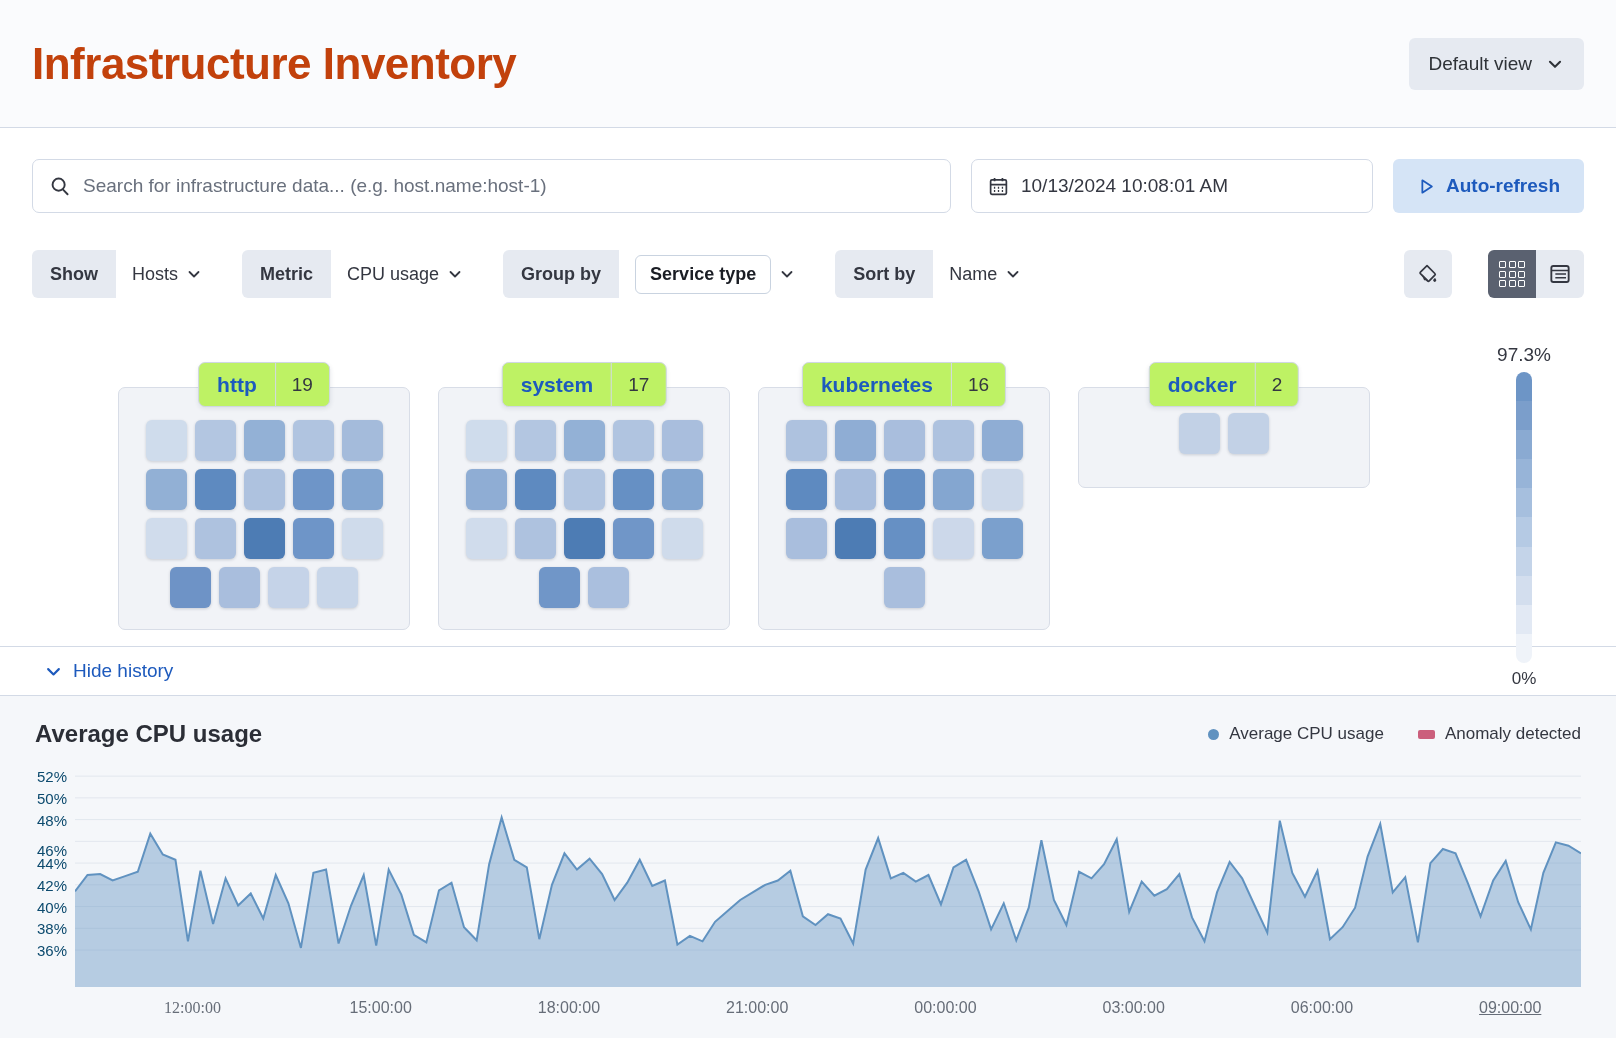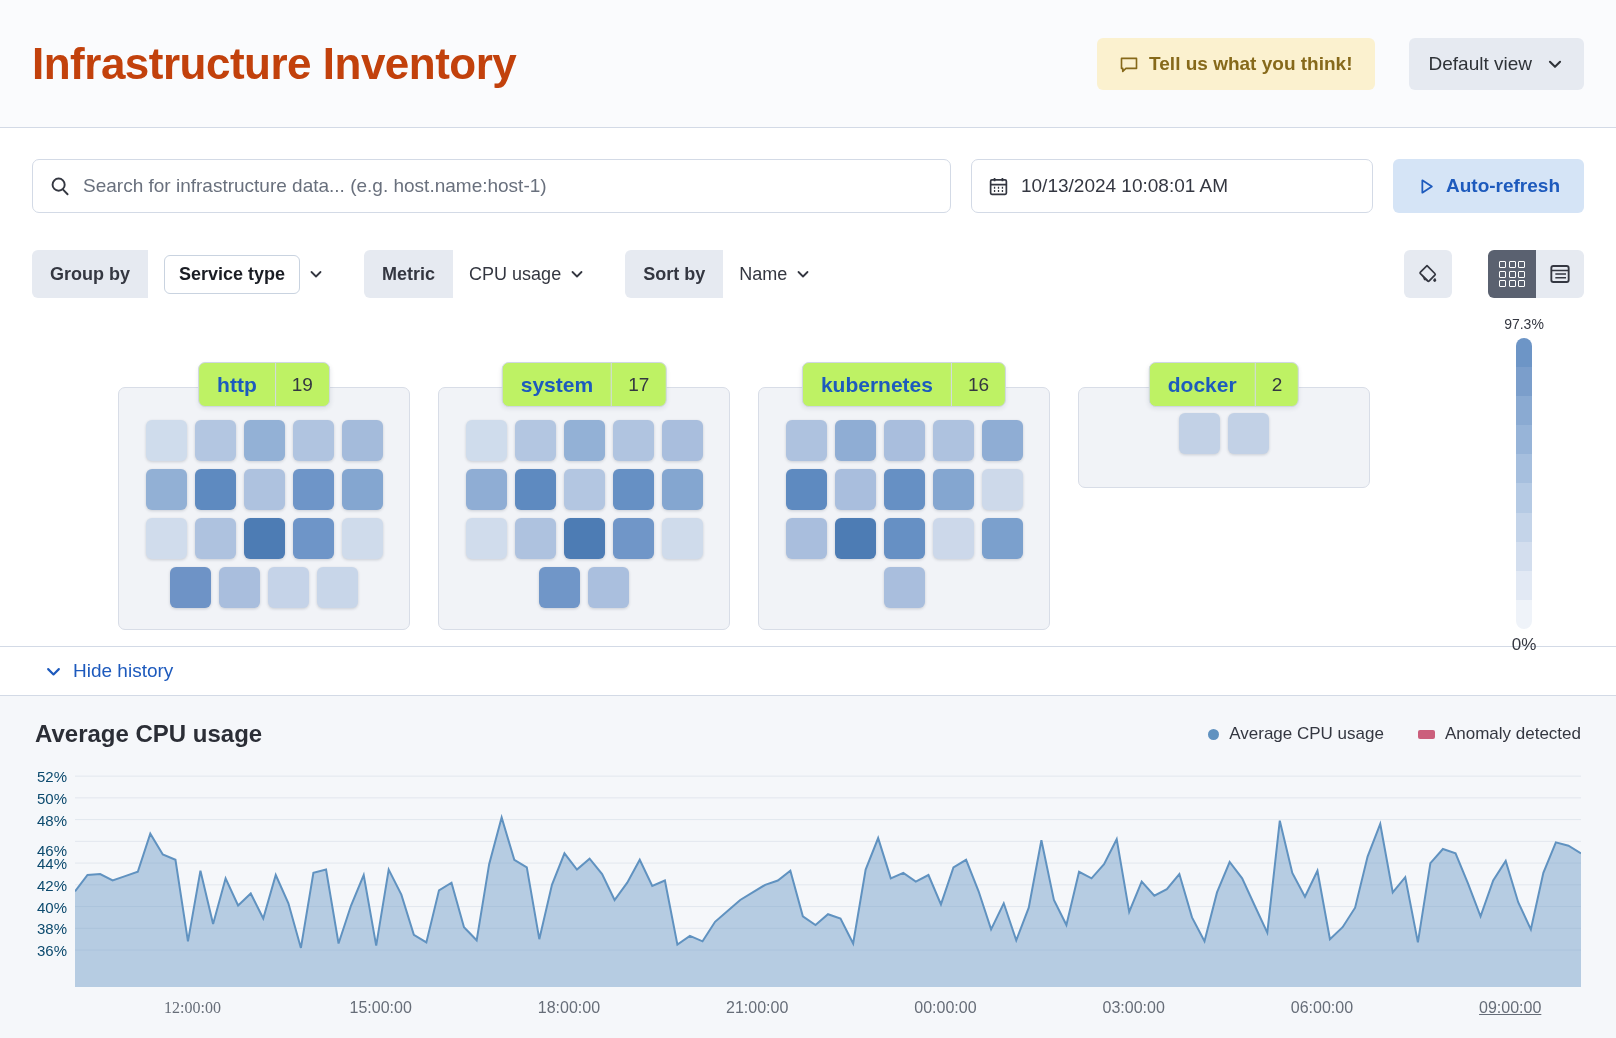--- a/index.html
+++ b/index.html
@@ -54,21 +54,21 @@
     position:absolute; top:-26px; left:50%; transform:translateX(-50%);
     background:#bef264; border:1px solid #cfd7e2; border-radius:7px; height:45px;
     display:flex; align-items:stretch; box-shadow:0 2px 4px rgba(30,40,60,0.08); white-space:nowrap; z-index:3;
   }
   .wbadge a { display:flex; align-items:center; padding:0 18px; font-size:21px; font-weight:700; color:#1d5bbd; text-decoration:none; cursor:pointer; }
   .wbadge .div { width:1px; background:#d3dae6; }
   .wbadge .cnt { display:flex; align-items:center; padding:0 16px; font-size:19px; color:#343741; }
   .trow { display:flex; justify-content:center; gap:8px; margin-bottom:8px; width:100%; }
   .tile { width:41px; height:41px; border-radius:6px; box-shadow:0 1px 3px rgba(30,40,60,0.18); cursor:pointer; }
   .usage-legend { position:absolute; right:57px; top:18px; width:70px; text-align:center; }
-  .usage-legend .maxl { font-size:14px; color:#343741; margin-bottom:6px; }
+  .usage-legend .maxl { font-size:19px; color:#343741; margin-bottom:6px;margin-top:28px; }
   .usage-legend .minl { font-size:17px; color:#343741; margin-top:6px; }
   .gradbar { width:16px; height:291px; margin:0 auto; border-radius:999px; overflow:hidden; display:flex; flex-direction:column; }
   .gradbar i { flex:1; }
   
   .hist-row { height:50px; border-top:1px solid #d3dae6; border-bottom:1px solid #d3dae6; display:flex; align-items:center; padding:0 44px; background:#fff; }
   .hist-link { display:inline-flex; align-items:center; gap:10px; color:#1d5abd; font-size:19px; font-weight:500; cursor:pointer; text-decoration:none; }
   
   .chart-sec { height:360px; background:#f5f7fa; padding:24px 35px 0 35px; }
   .chart-head { display:flex; align-items:center; }
   .chart-head h2 { font-size:24px; font-weight:700; color:#2b2e36; flex:1; }
@@ -84,28 +84,20 @@
   .xaxis { position:relative; height:34px; margin-left:40px; }
   .xaxis span { position:absolute; top:12px; transform:translateX(-50%); font-size:16px; color:#666d78; white-space:nowrap; }
 </style>
 </head>
 <body>
 
 <div class="page">
 
   <div class="hdr">
     <h1>Infrastructure Inventory</h1>
-    <button class="btn feedback-btn">
-      <span style="display:flex">
-        <svg width="20" height="20" viewBox="0 0 16 16" fill="none" stroke="#86691a" stroke-width="1.3">
-          <path d="M2 3.5 h12 v8 h-8.5 L3 14 v-2.5 H2 Z" stroke-linejoin="round"></path>
-        </svg>
-      </span>
-      <span>Tell us what you think!</span>
-    </button>
     <button class="btn view-btn">
       <span>Default view</span>
       <svg width="18" height="18" viewBox="0 0 16 16" fill="none" stroke="#2f3338" stroke-width="1.8">
           <path d="M3.5 6 L8 10.5 L12.5 6" stroke-linecap="round" stroke-linejoin="round"></path>
         </svg>
     </button>
   </div>
 
   <div class="toolbar">
     <div class="search-box">
@@ -126,32 +118,41 @@
     <button class="btn refresh-btn">
       <svg width="19" height="19" viewBox="0 0 16 16" fill="none" stroke="#1d5abd" stroke-width="1.5">
           <path d="M4.5 2.8 L12.5 8 L4.5 13.2 Z" stroke-linejoin="round"></path>
         </svg>
       <span>Auto-refresh</span>
     </button>
   </div>
 
   <div class="filterbar">
     <div class="fgroup">
-      <span class="fchip">Group by</span>
-      <span class="fval boxed">
-        <span class="v">Service type</span>
+      <span class="fchip">Show</span>
+      <span class="fval">
+        <span class="v">Hosts</span>
         <svg width="16" height="16" viewBox="0 0 16 16" fill="none" stroke="#343741" stroke-width="1.8">
             <path d="M3.5 6 L8 10.5 L12.5 6" stroke-linecap="round" stroke-linejoin="round"></path>
           </svg>
       </span>
     </div>
     <div class="fgroup">
       <span class="fchip">Metric</span>
       <span class="fval">
         <span class="v">CPU usage</span>
+        <svg width="16" height="16" viewBox="0 0 16 16" fill="none" stroke="#343741" stroke-width="1.8">
+            <path d="M3.5 6 L8 10.5 L12.5 6" stroke-linecap="round" stroke-linejoin="round"></path>
+          </svg>
+      </span>
+    </div>
+    <div class="fgroup">
+      <span class="fchip">Group by</span>
+      <span class="fval boxed">
+        <span class="v">Service type</span>
         <svg width="16" height="16" viewBox="0 0 16 16" fill="none" stroke="#343741" stroke-width="1.8">
             <path d="M3.5 6 L8 10.5 L12.5 6" stroke-linecap="round" stroke-linejoin="round"></path>
           </svg>
       </span>
     </div>
     <div class="fgroup">
       <span class="fchip">Sort by</span>
       <span class="fval">
         <span class="v">Name</span>
         <svg width="16" height="16" viewBox="0 0 16 16" fill="none" stroke="#343741" stroke-width="1.8">

